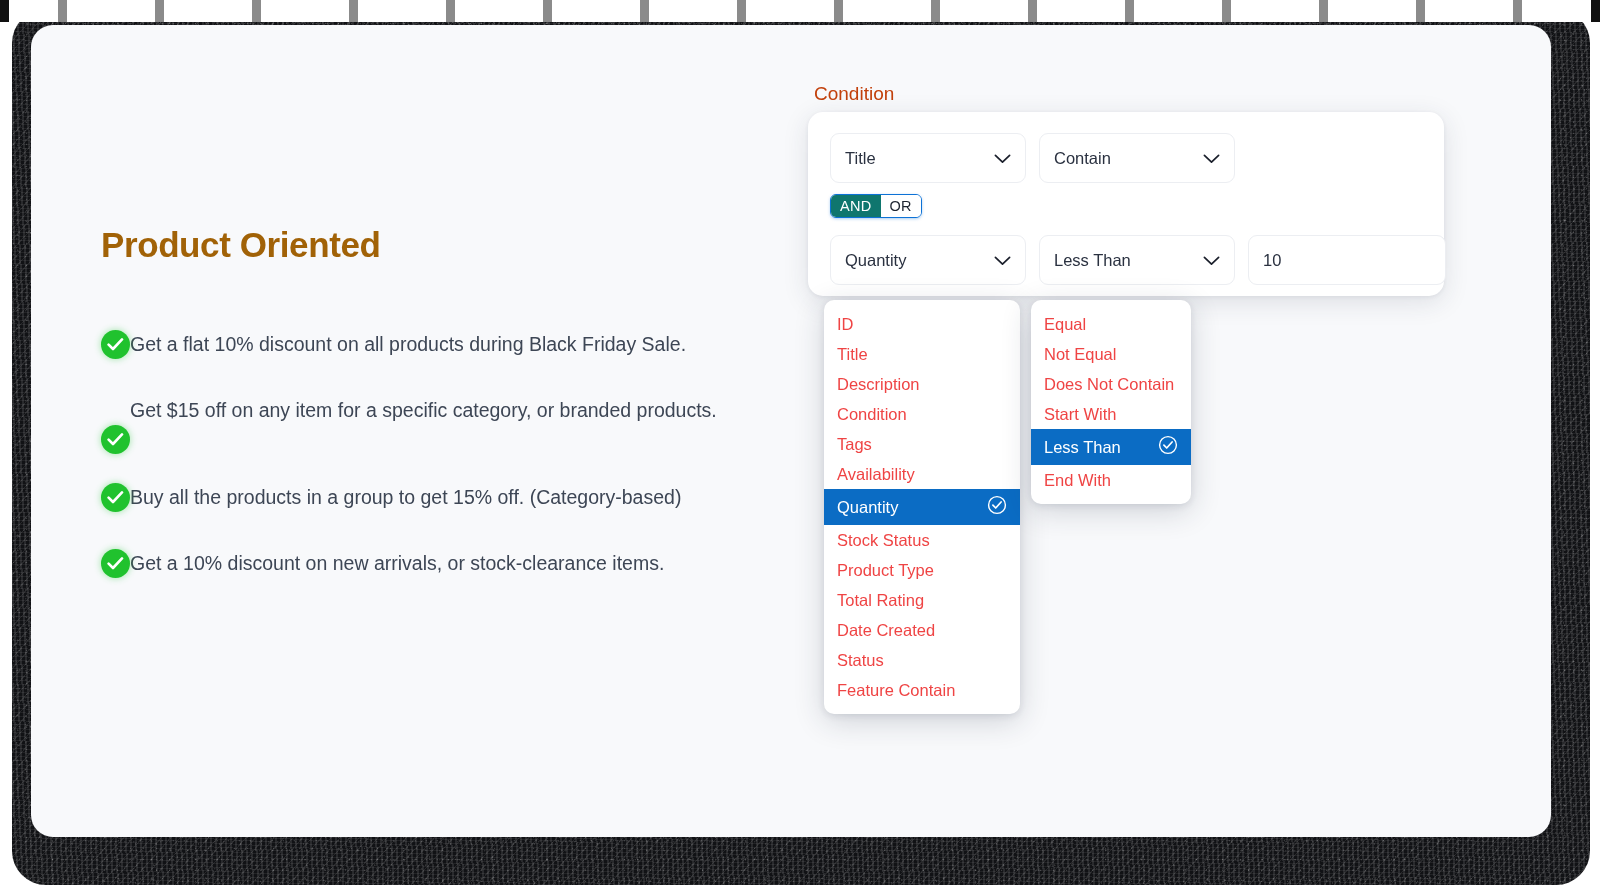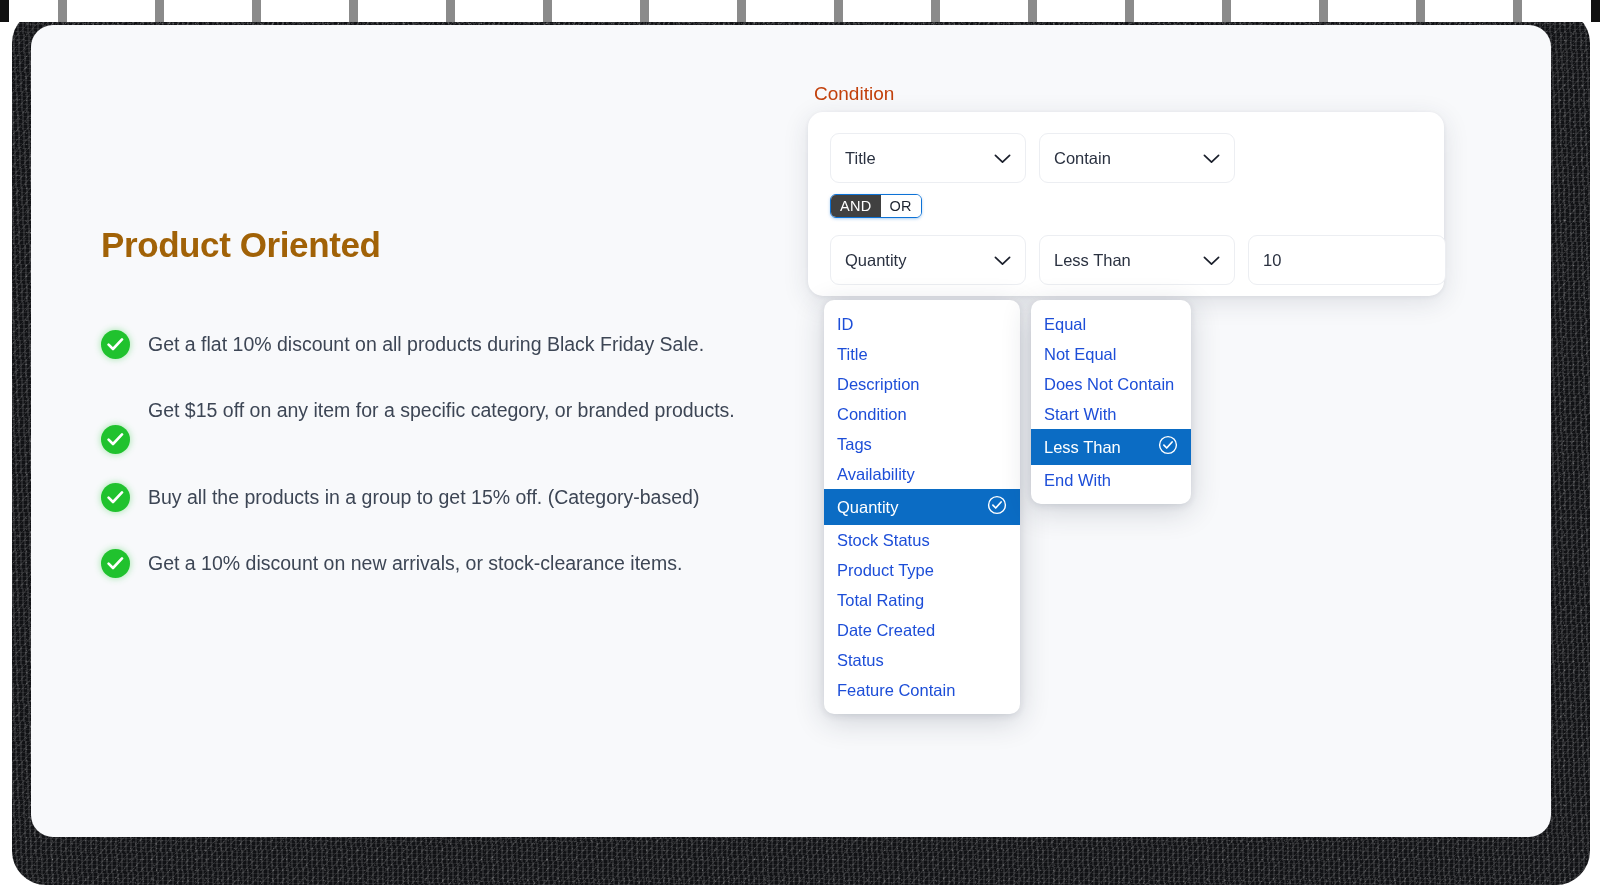--- a/index.html
+++ b/index.html
@@ -83,21 +83,20 @@
     font-size: 35px;
     font-weight: bold;
     color: #a16207;
     letter-spacing: -0.4px;
     margin-bottom: 60px;
   }
   .feature-list { list-style: none; }
   .feature-item {
     display: flex;
     align-items: flex-start;
-    gap: 18px;
     margin-bottom: 28px;
   }
   .feature-item.two-line { margin-bottom: 24px; }
   .check-badge {
     flex: 0 0 auto;
     width: 29px; height: 29px;
     border-radius: 50%;
     background: #20c22e;
     box-shadow: 0 0 7px rgba(46,204,64,0.45);
     position: relative;
@@ -166,42 +165,42 @@
     box-shadow: 0 1px 3px rgba(13,114,214,0.35);
     height: 24px;
   }
   .andor span {
     display: flex; align-items: center; justify-content: center;
     font-size: 14.5px;
     font-weight: 500;
     padding: 0 9px;
     letter-spacing: .3px;
   }
-  .andor .seg-and { background: #404040; color: #ffffff; }
+  .andor .seg-and { background: #0f766e; color: #ffffff; }
   .andor .seg-or  { background: #ffffff; color: #1e2430; }
 
   
   .menu {
     position: absolute;
     background: #ffffff;
     border-radius: 10px;
     box-shadow: 0 7px 30px rgba(30,40,65,0.19), 0 2px 7px rgba(30,40,65,0.10);
     padding: 9px 0;
   }
   .menu-fields   { left: 793px; top: 275px; width: 196px; z-index: 6; }
   .menu-operator { left: 1000px; top: 275px; width: 160px; z-index: 7; text-align: center; }
 
   .menu-item {
     height: 30px;
     display: flex;
     align-items: center;
     justify-content: space-between;
     padding: 0 13px 0 13px;
     font-size: 16.5px;
-    color: #1d4ed8;
+    color: #ef4444;
     white-space: nowrap;
   }
   .menu-item.selected {
     background: #0b6cc4;
     color: #ffffff;
     height: 36px;
   }
   .menu-item .tick { flex: 0 0 auto; display: none; }
   .menu-item.selected .tick { display: block; }
 </style>

